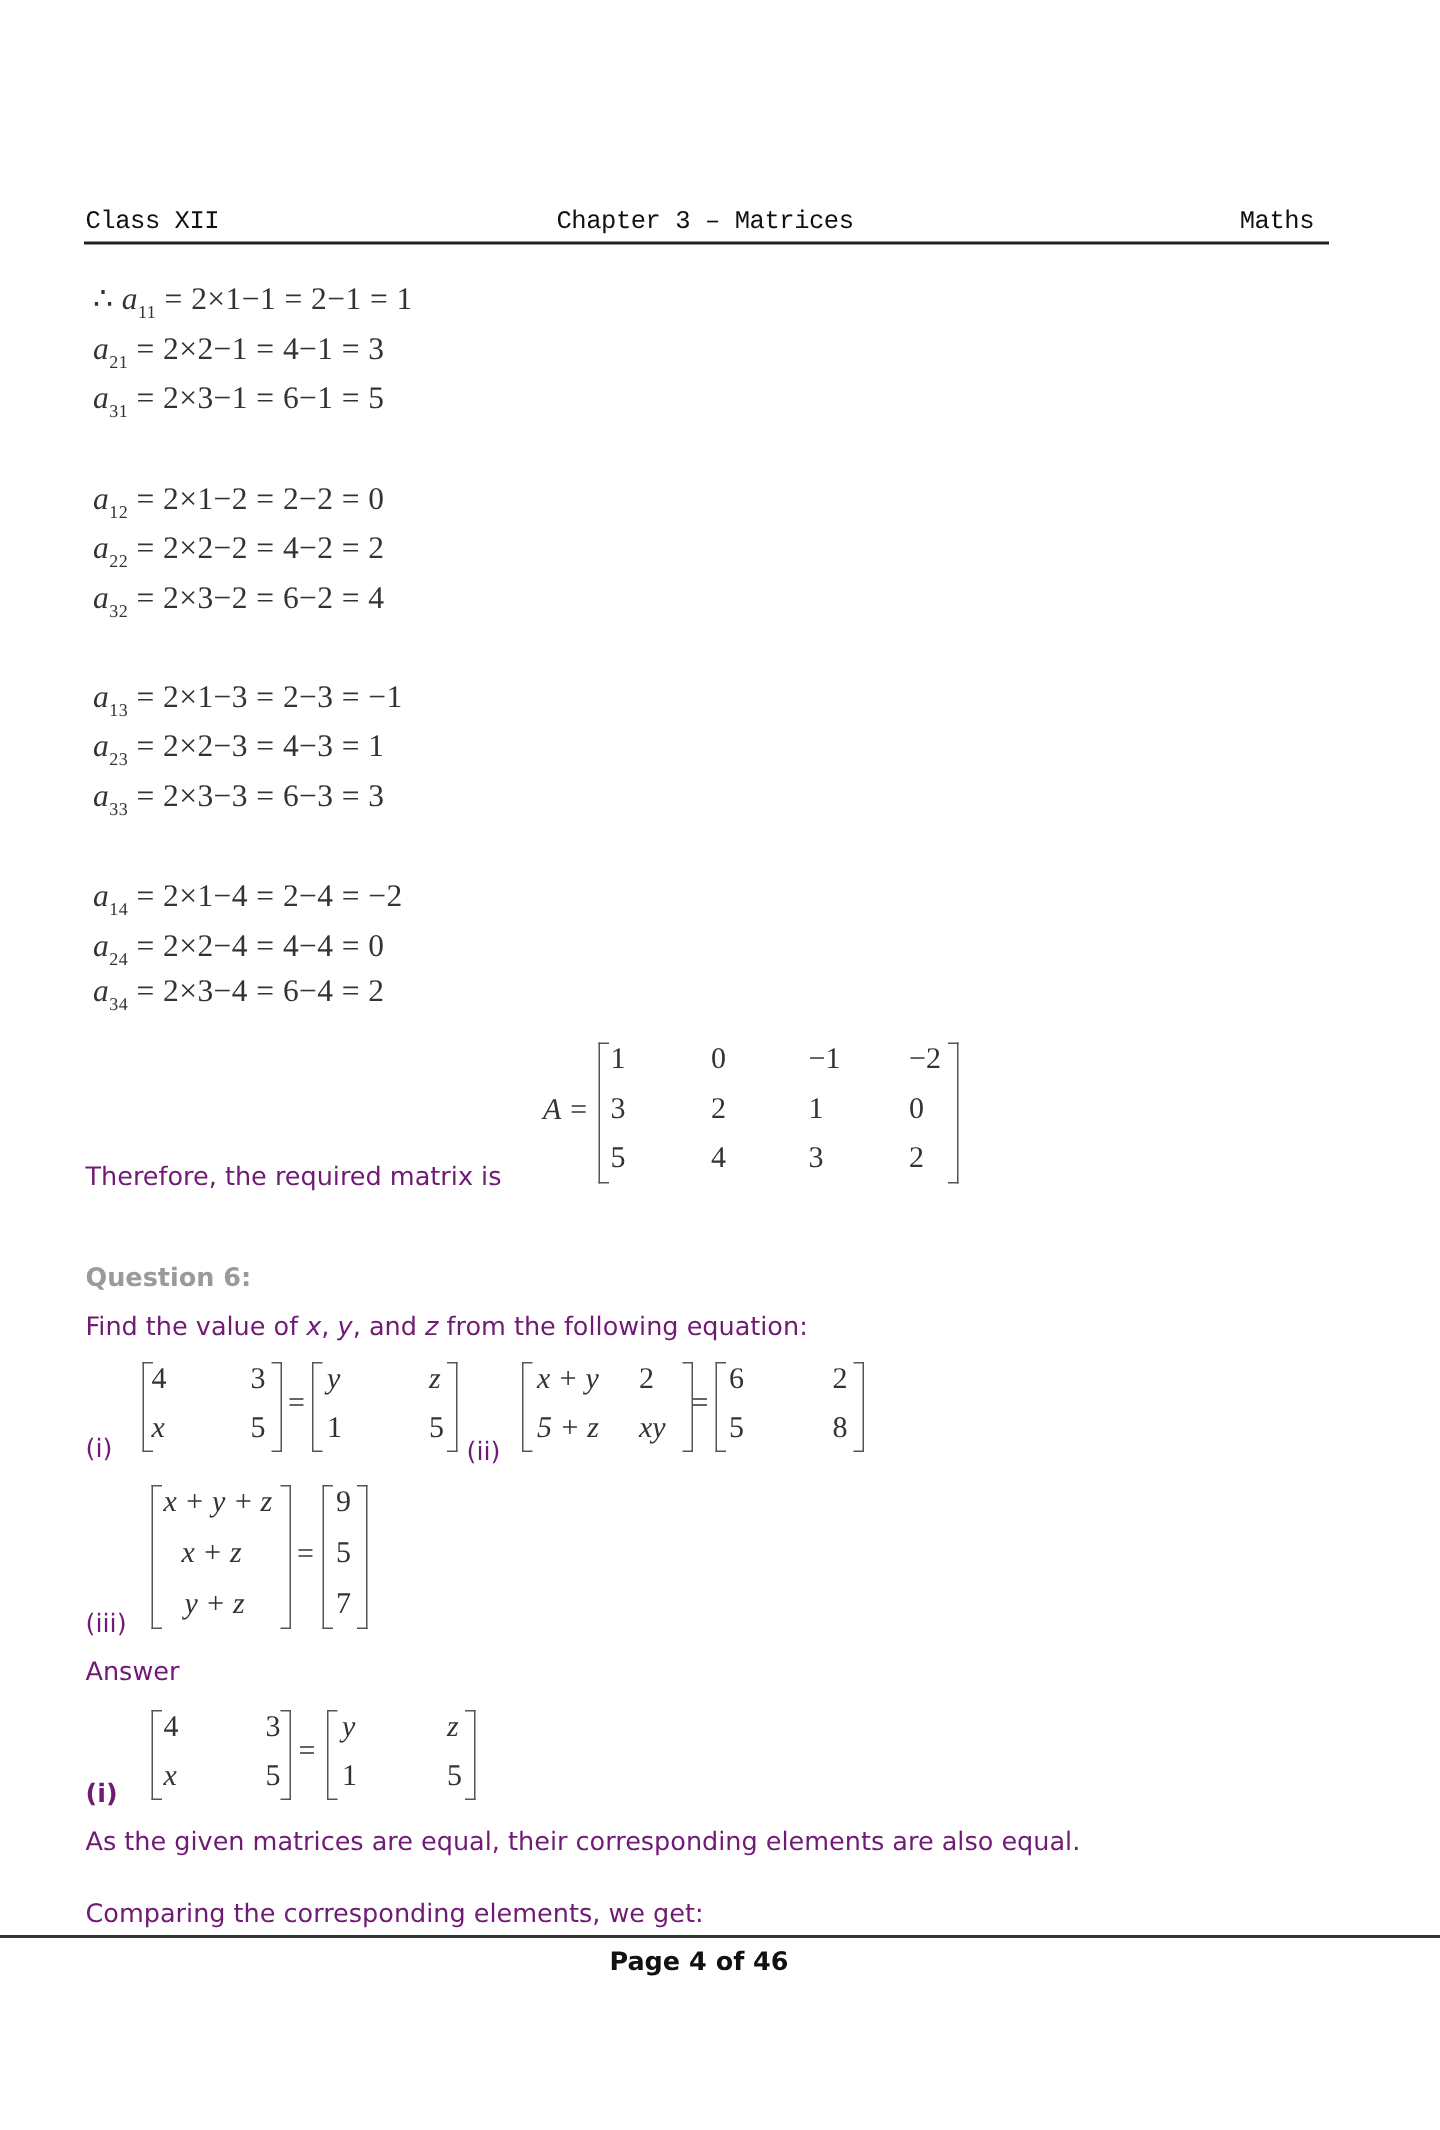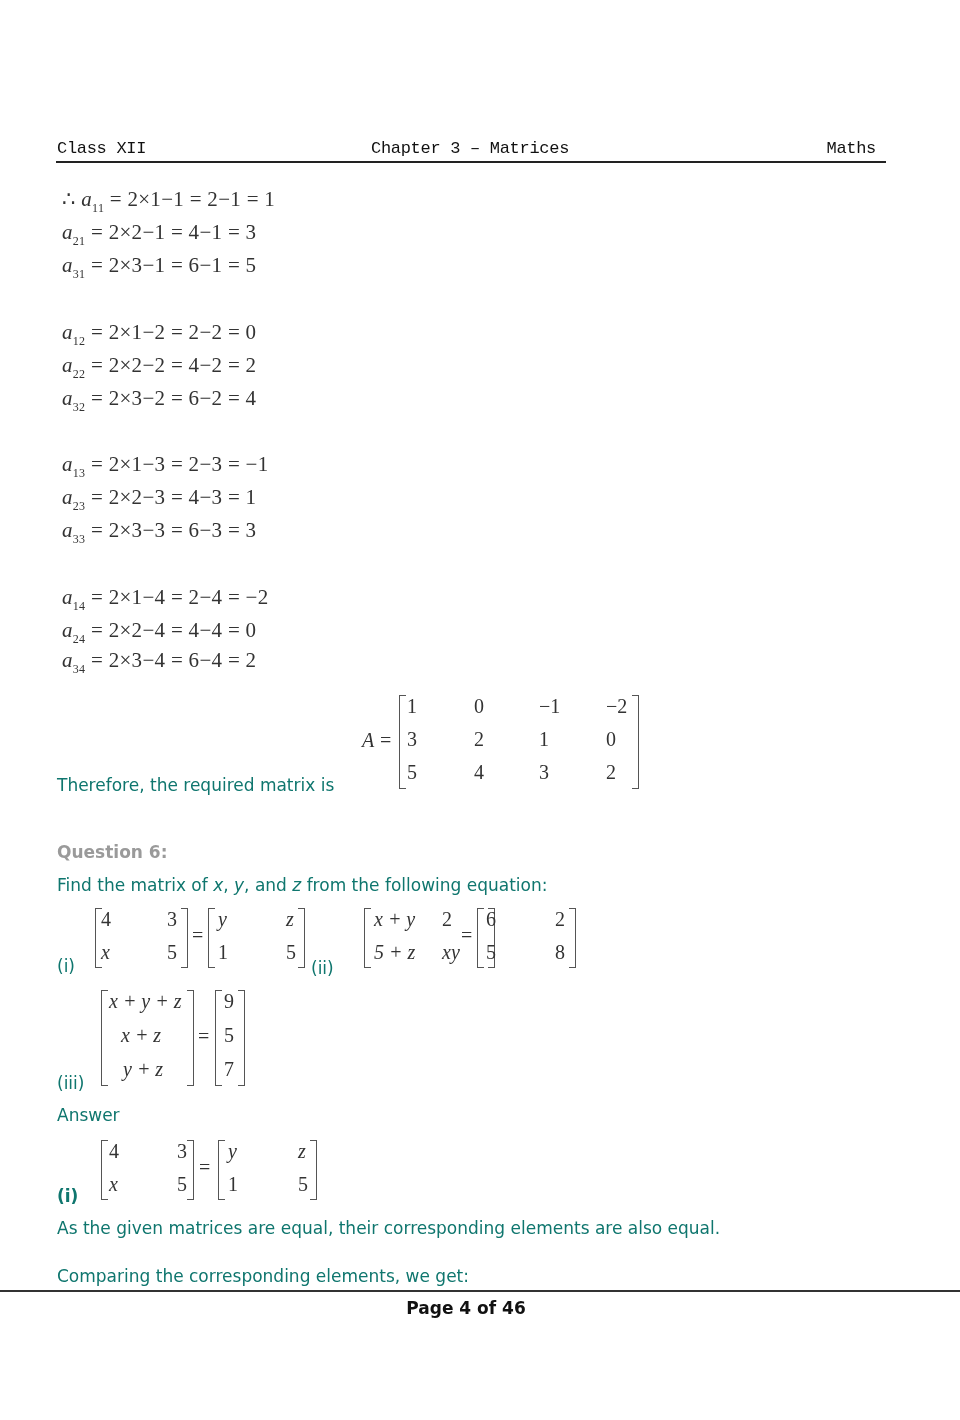--- a/index.html
+++ b/index.html
@@ -11,21 +11,21 @@
   .h-left { left: 1px; }
   .h-center { left: 315px; }
   .h-right { right: 10px; }
 
   
   .eq { position: absolute; left: 62px; font-family: "Liberation Serif", serif; font-size: 21px; color: #333; white-space: nowrap; letter-spacing: 0.3px; }
   .eq i { font-style: italic; }
   .eq sub { font-size: 12px; vertical-align: -6px; }
 
   
-  .txt { position: absolute; left: 57px; font-family: "DejaVu Sans", sans-serif; font-size: 17px; color: #0f766e; white-space: nowrap; }
+  .txt { position: absolute; left: 57px; font-family: "DejaVu Sans", sans-serif; font-size: 17px; color: #701a75; white-space: nowrap; }
   .qhead { color: #9a9a9a; font-weight: bold; }
 
   
   .mat { position: absolute; font-family: "Liberation Serif", serif; font-size: 20px; color: #333; }
   .mat .bl, .mat .br { position: absolute; top: 0; bottom: 0; width: 6px; border: 1.5px solid #555; }
   .mat .bl { left: 0; border-right: none; }
   .mat .br { right: 0; border-left: none; }
   .cell { position: absolute; white-space: nowrap; }
   .cell i { font-style: italic; }
   .eqsign { position: absolute; font-family: "Liberation Serif", serif; font-size: 20px; color: #333; }
@@ -71,21 +71,21 @@
   <span class="cell" style="left:75px; top:33px">2</span>
   <span class="cell" style="left:140px; top:33px">1</span>
   <span class="cell" style="left:207px; top:33px">0</span>
   <span class="cell" style="left:8px; top:66px">5</span>
   <span class="cell" style="left:75px; top:66px">4</span>
   <span class="cell" style="left:140px; top:66px">3</span>
   <span class="cell" style="left:207px; top:66px">2</span>
 </div>
 
 <div class="txt qhead" style="top:842px">Question 6:</div>
-<div class="txt" style="top:875px"><span>Find the matrix of </span><i>x</i><span>, </span><i>y</i><span>, and </span><i>z</i><span> from the following equation:</span></div>
+<div class="txt" style="top:875px"><span>Find the value of </span><i>x</i><span>, </span><i>y</i><span>, and </span><i>z</i><span> from the following equation:</span></div>
 
 <div class="txt" style="top:956px">(i)</div>
 <div class="mat" style="left:95px; top:908px; width:93px; height:60px;">
   <div class="bl"></div>
     <div class="br"></div>
   <span class="cell" style="left:6px; top:0px">4</span>
   <span class="cell" style="left:72px; top:0px">3</span>
   <span class="cell" style="left:6px; top:33px"><i>x</i></span>
   <span class="cell" style="left:72px; top:33px">5</span>
 </div>
@@ -93,21 +93,21 @@
 <div class="mat" style="left:208px; top:908px; width:97px; height:60px;">
   <div class="bl"></div>
     <div class="br"></div>
   <span class="cell" style="left:10px; top:0px"><i>y</i></span>
   <span class="cell" style="left:78px; top:0px"><i>z</i></span>
   <span class="cell" style="left:10px; top:33px">1</span>
   <span class="cell" style="left:78px; top:33px">5</span>
 </div>
 
 <div class="txt" style="left:311px; top:958px">(ii)</div>
-<div class="mat" style="left:348px; top:908px; width:131px; height:60px;margin-left:16px;">
+<div class="mat" style="left:348px; top:908px; width:114px; height:60px;">
   <div class="bl"></div>
     <div class="br"></div>
   <span class="cell" style="left:10px; top:0px"><i>x + y</i></span>
   <span class="cell" style="left:78px; top:0px">2</span>
   <span class="cell" style="left:10px; top:33px"><i>5 + z</i></span>
   <span class="cell" style="left:78px; top:33px"><i>xy</i></span>
 </div>
 <div class="eqsign" style="left:461px; top:924px">=</div>
 <div class="mat" style="left:477px; top:908px; width:99px; height:60px;">
   <div class="bl"></div>

